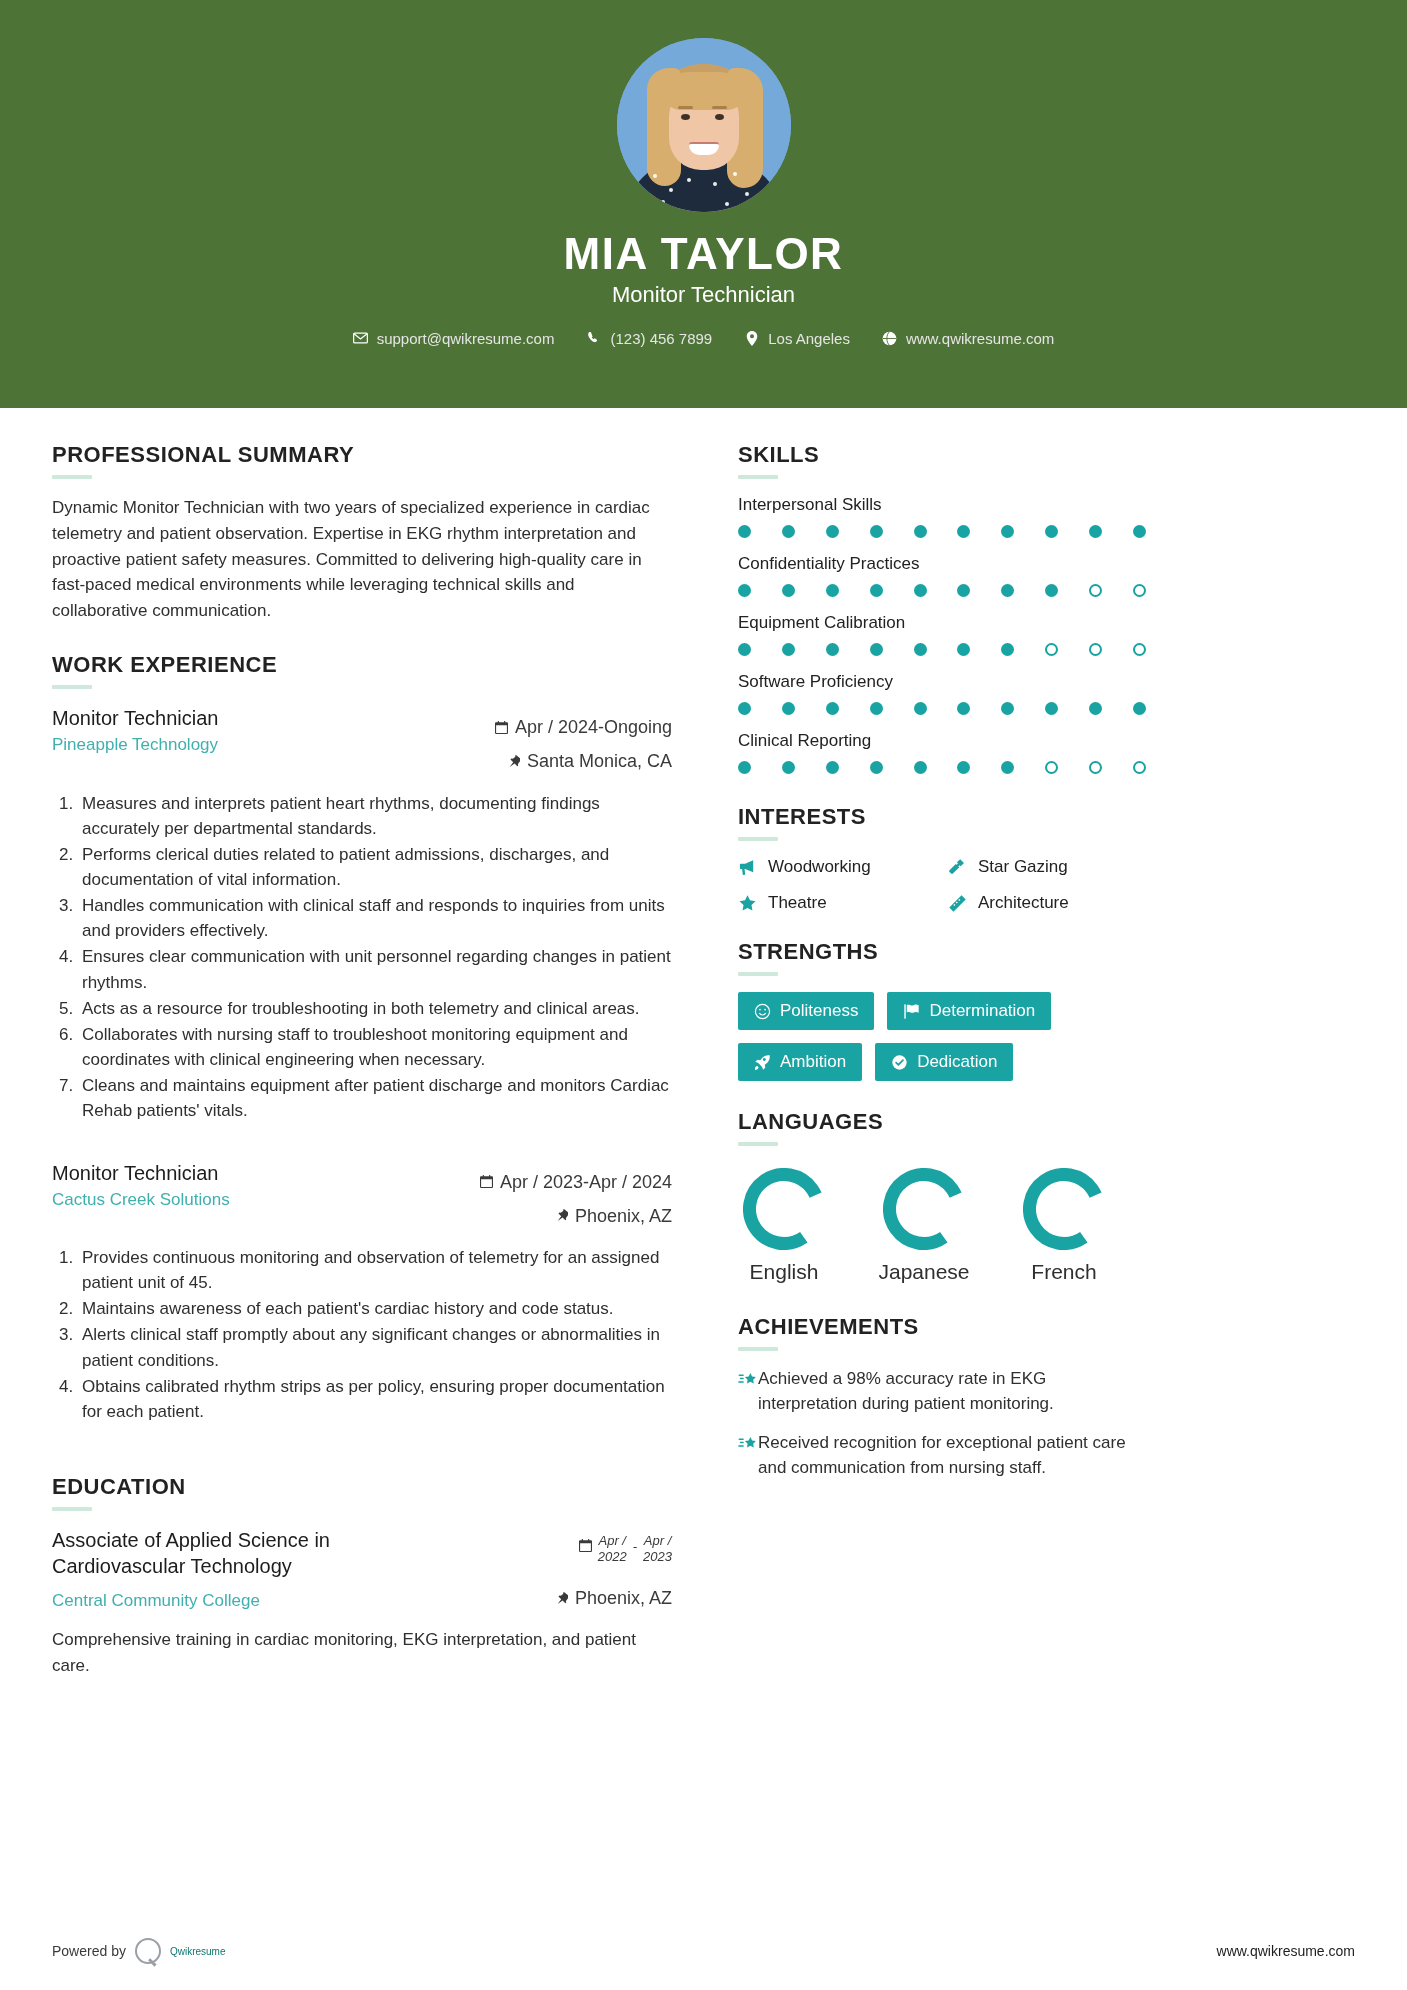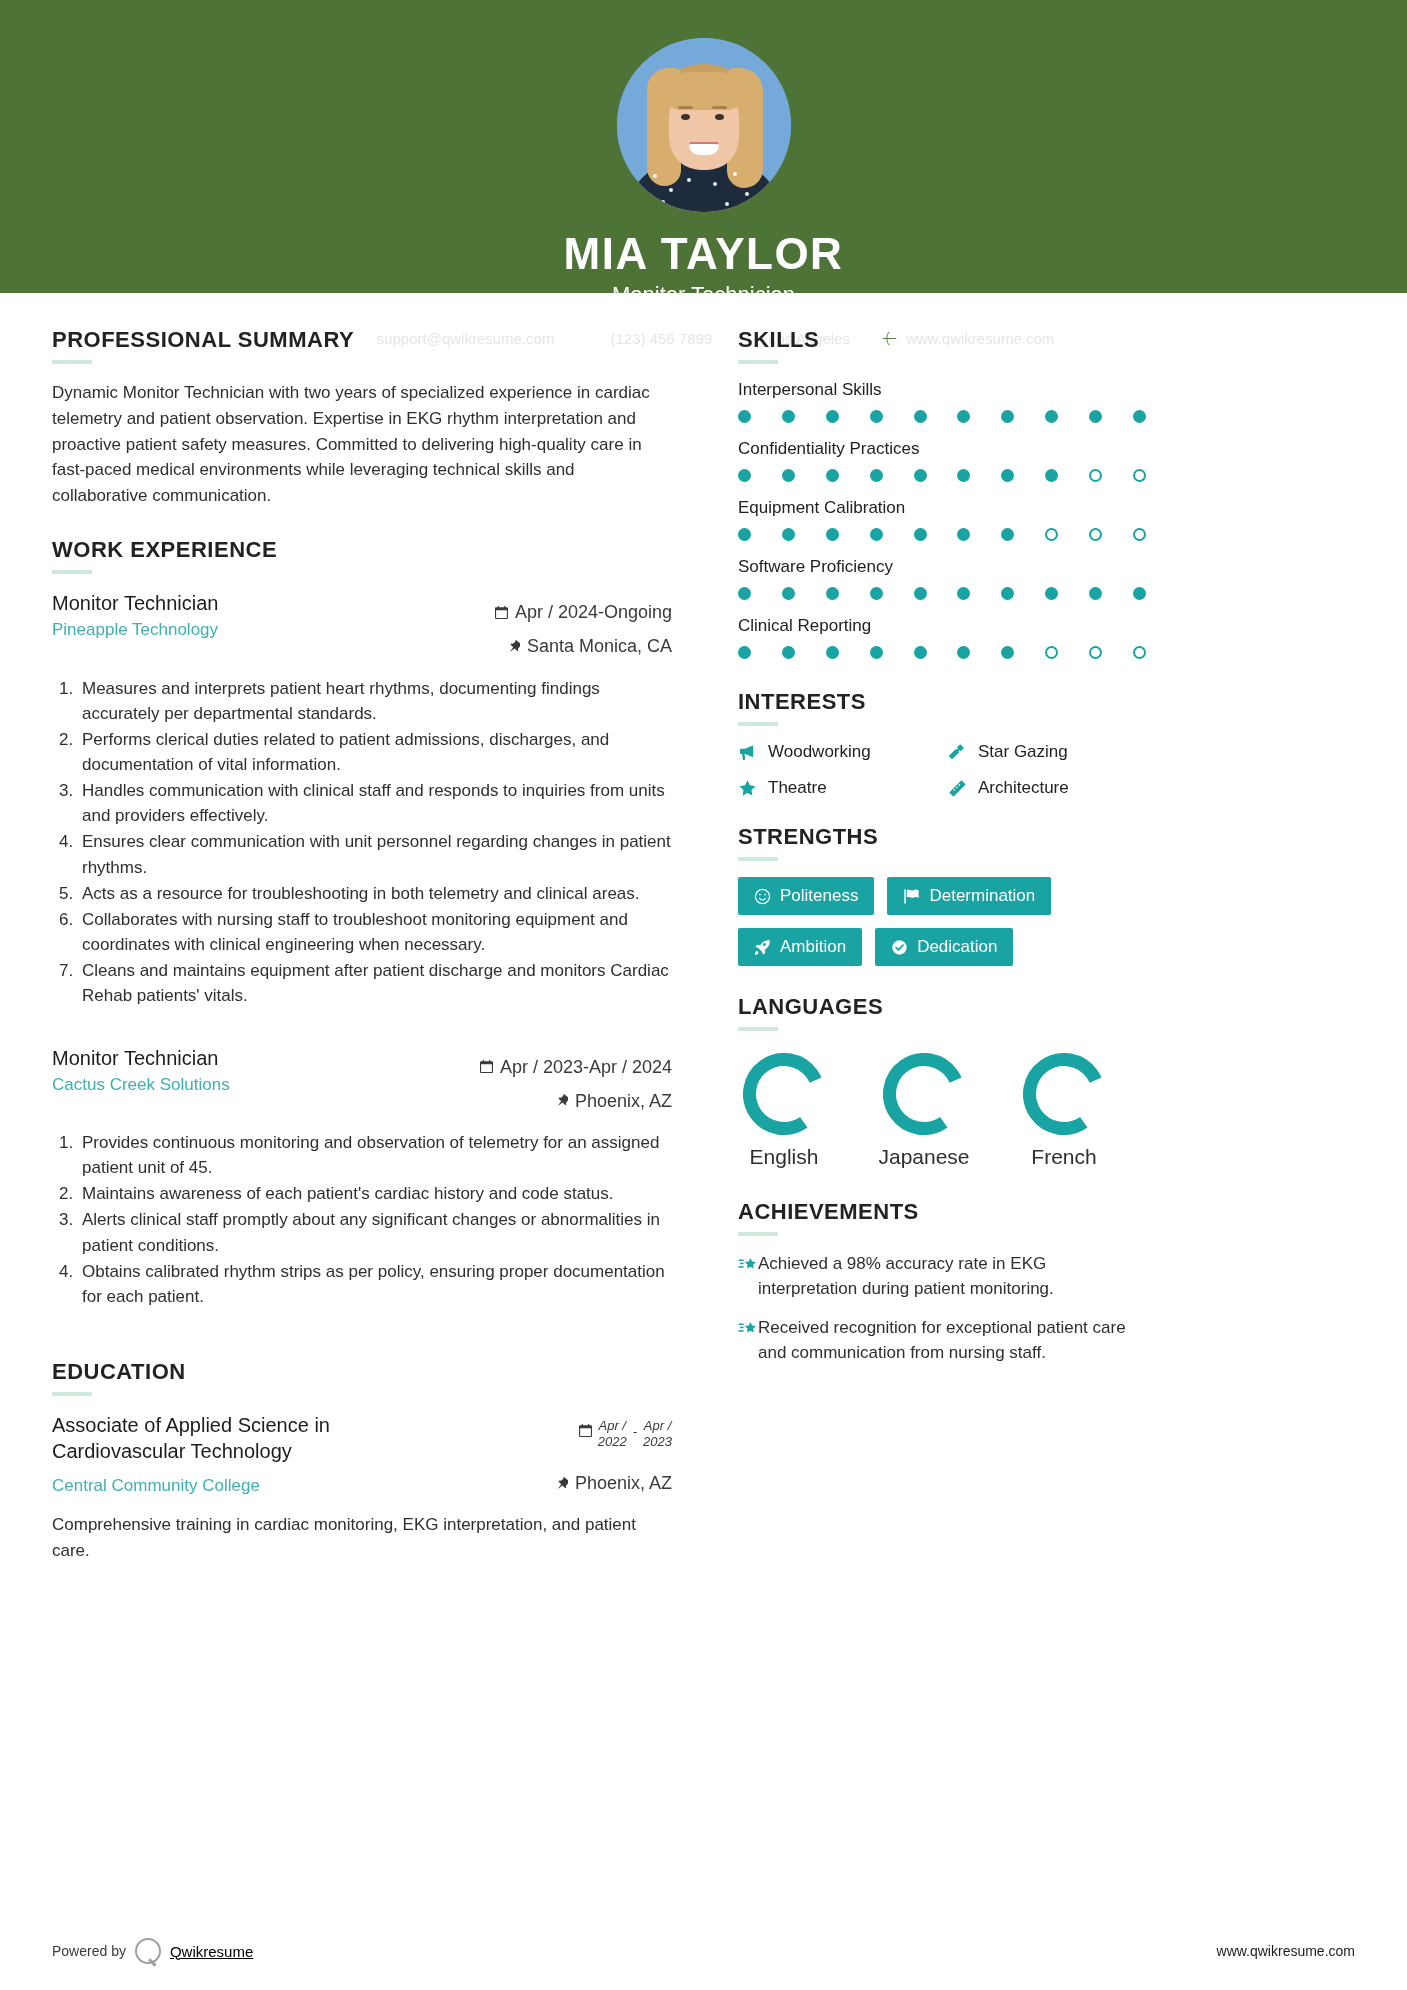--- a/index.html
+++ b/index.html
@@ -13,21 +13,21 @@
     position: relative;
     width: 1407px;
     height: 1990px;
     background: #ffffff;
     overflow: hidden;
   }
 
   
   .header {
     background: #4e7337;
-    height: 293px;
+    height: 408px;
     width: 100%;
     display: flex;
     flex-direction: column;
     align-items: center;
     padding-top: 38px;
   }
   .avatar {
     width: 174px;
     height: 174px;
     border-radius: 50%;
@@ -387,23 +387,22 @@
   }
   .powered .qlogo::after {
     content: "";
     position: absolute;
     right: 2px; bottom: -1px;
     width: 9px; height: 2.5px;
     background: #9aa0a6;
     transform: rotate(45deg);
   }
   .powered .brand {
-    font-size: 15px;
-    color: #000000;
-    text-decoration: underline;
+    font-size: 10px;
+    color: #0f766e;
   }
   .footer-url {
     font-size: 14px;
     color: #1d1d1d;
   }
 </style>
 </head>
 <body>
 
 <div class="page">

